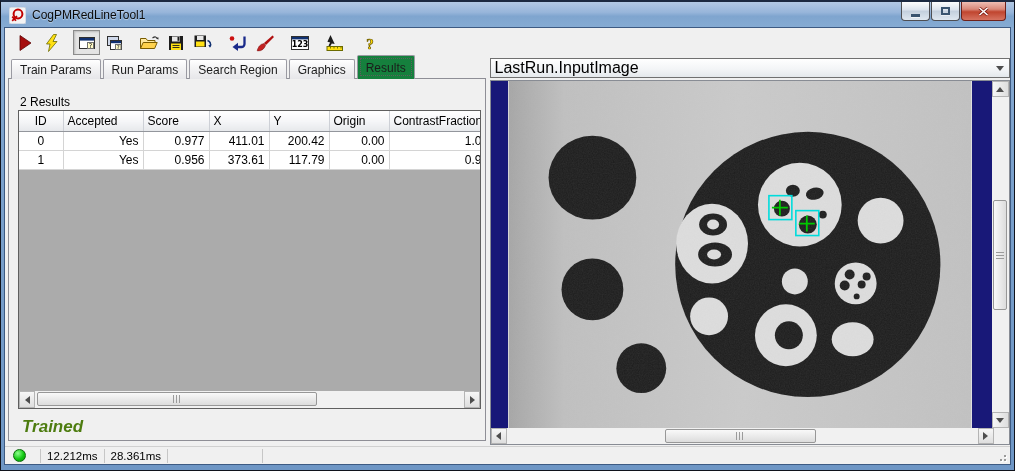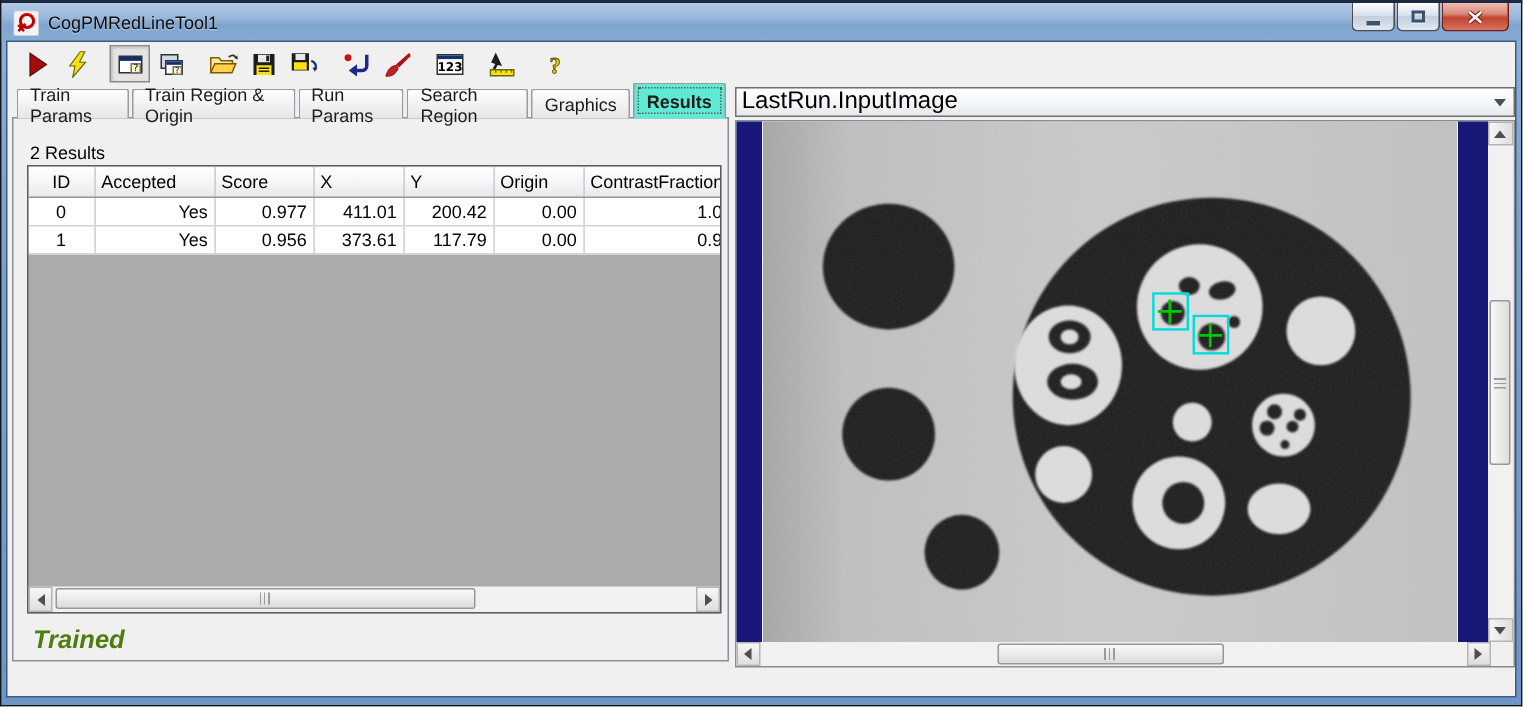--- a/index.html
+++ b/index.html
@@ -28,21 +28,21 @@
   .tbtn.pressed{border:1px solid #8c8c8c;background:#e4e4e4;box-shadow:inset 1px 1px 2px rgba(0,0,0,.18);}
   .tbtn.gap{margin-left:8px;}
   .tbtn svg{display:block;}
   
   .main{position:relative;height:388px;display:flex;padding-left:3px;}
   .left-panel{width:478px;display:flex;flex-direction:column;}
   .tabstrip{height:22px;display:flex;align-items:flex-end;padding-left:3px;position:relative;z-index:3;}
   .tab{height:20px;padding:0 8px;margin-right:2px;display:flex;align-items:center;font-size:12px;color:#1b1b1b;
     background:linear-gradient(180deg,#ffffff 0%,#f3f3f4 45%,#e6e6e9 100%);
     border:1px solid #9a9aa2;border-bottom:none;border-radius:2px 2px 0 0;cursor:default;}
-  .tab.active{height:24px;background:#5eead4;position:relative;outline:1px dotted #5e5e5e;outline-offset:-4px;font-weight:bold;}
+  .tab.active{height:24px;background:#15803d;position:relative;outline:1px dotted #5e5e5e;outline-offset:-4px;}
   .tabpage{position:relative;height:363px;background:#f0f0f0;border:1px solid #8e8e96;margin-top:-1px;overflow:hidden;}
   .results-count{position:absolute;left:11px;top:16px;font-size:12px;color:#000;}
   
   .grid{position:absolute;left:9px;top:31px;width:463px;height:299px;border:1px solid #5f5f5f;
     background:#ababab;overflow:hidden;display:flex;flex-direction:column;}
   .grid table{border-collapse:collapse;table-layout:fixed;width:467px;font-size:12px;}
   .grid th{height:20px;font-weight:normal;text-align:left;padding:0 4px;color:#000;
     background:linear-gradient(180deg,#ffffff 0%,#f4f5f7 55%,#e6e8eb 100%);
     border-right:1px solid #cdd0d6;border-bottom:1px solid #93969c;}
   .grid td{height:19px;background:#fff;text-align:right;padding:0 4px;color:#000;
@@ -235,21 +235,20 @@
             </svg>
           </span>
         </div>
       </div>
 
     <div class="main">
 
       <div class="left-panel">
         <div class="tabstrip" id="tabstrip">
             <div class="tab">Train Params</div>
-            <div class="tab">Train Region &amp; Origin</div>
             <div class="tab">Run Params</div>
             <div class="tab">Search Region</div>
             <div class="tab">Graphics</div>
             <div class="tab active">Results</div>
           </div>
         <div class="tabpage">
           <div class="results-count">2 Results</div>
           <div class="grid">
             <table>
               <thead id="grid-head">
@@ -402,14 +401,28 @@
                 </div>
             </div>
             <div class="sb-btn">
                 <span class="tri right"></span>
               </div>
           </div>
         </div>
       </div>
     </div>
 
+    <div class="statusbar">
+      <span class="status-dot"></span>
+      <span class="sep"></span>
+      <span class="time">12.212ms</span>
+      <span class="sep"></span>
+      <span class="time">28.361ms</span>
+      <span class="sep"></span>
+      <span class="sep" style="margin-left:88px;"></span>
+      <span class="grip">
+          <i></i>
+          <i></i>
+          <i></i>
+        </span>
+    </div>
   </div>
 </div>
 
 </body></html>

